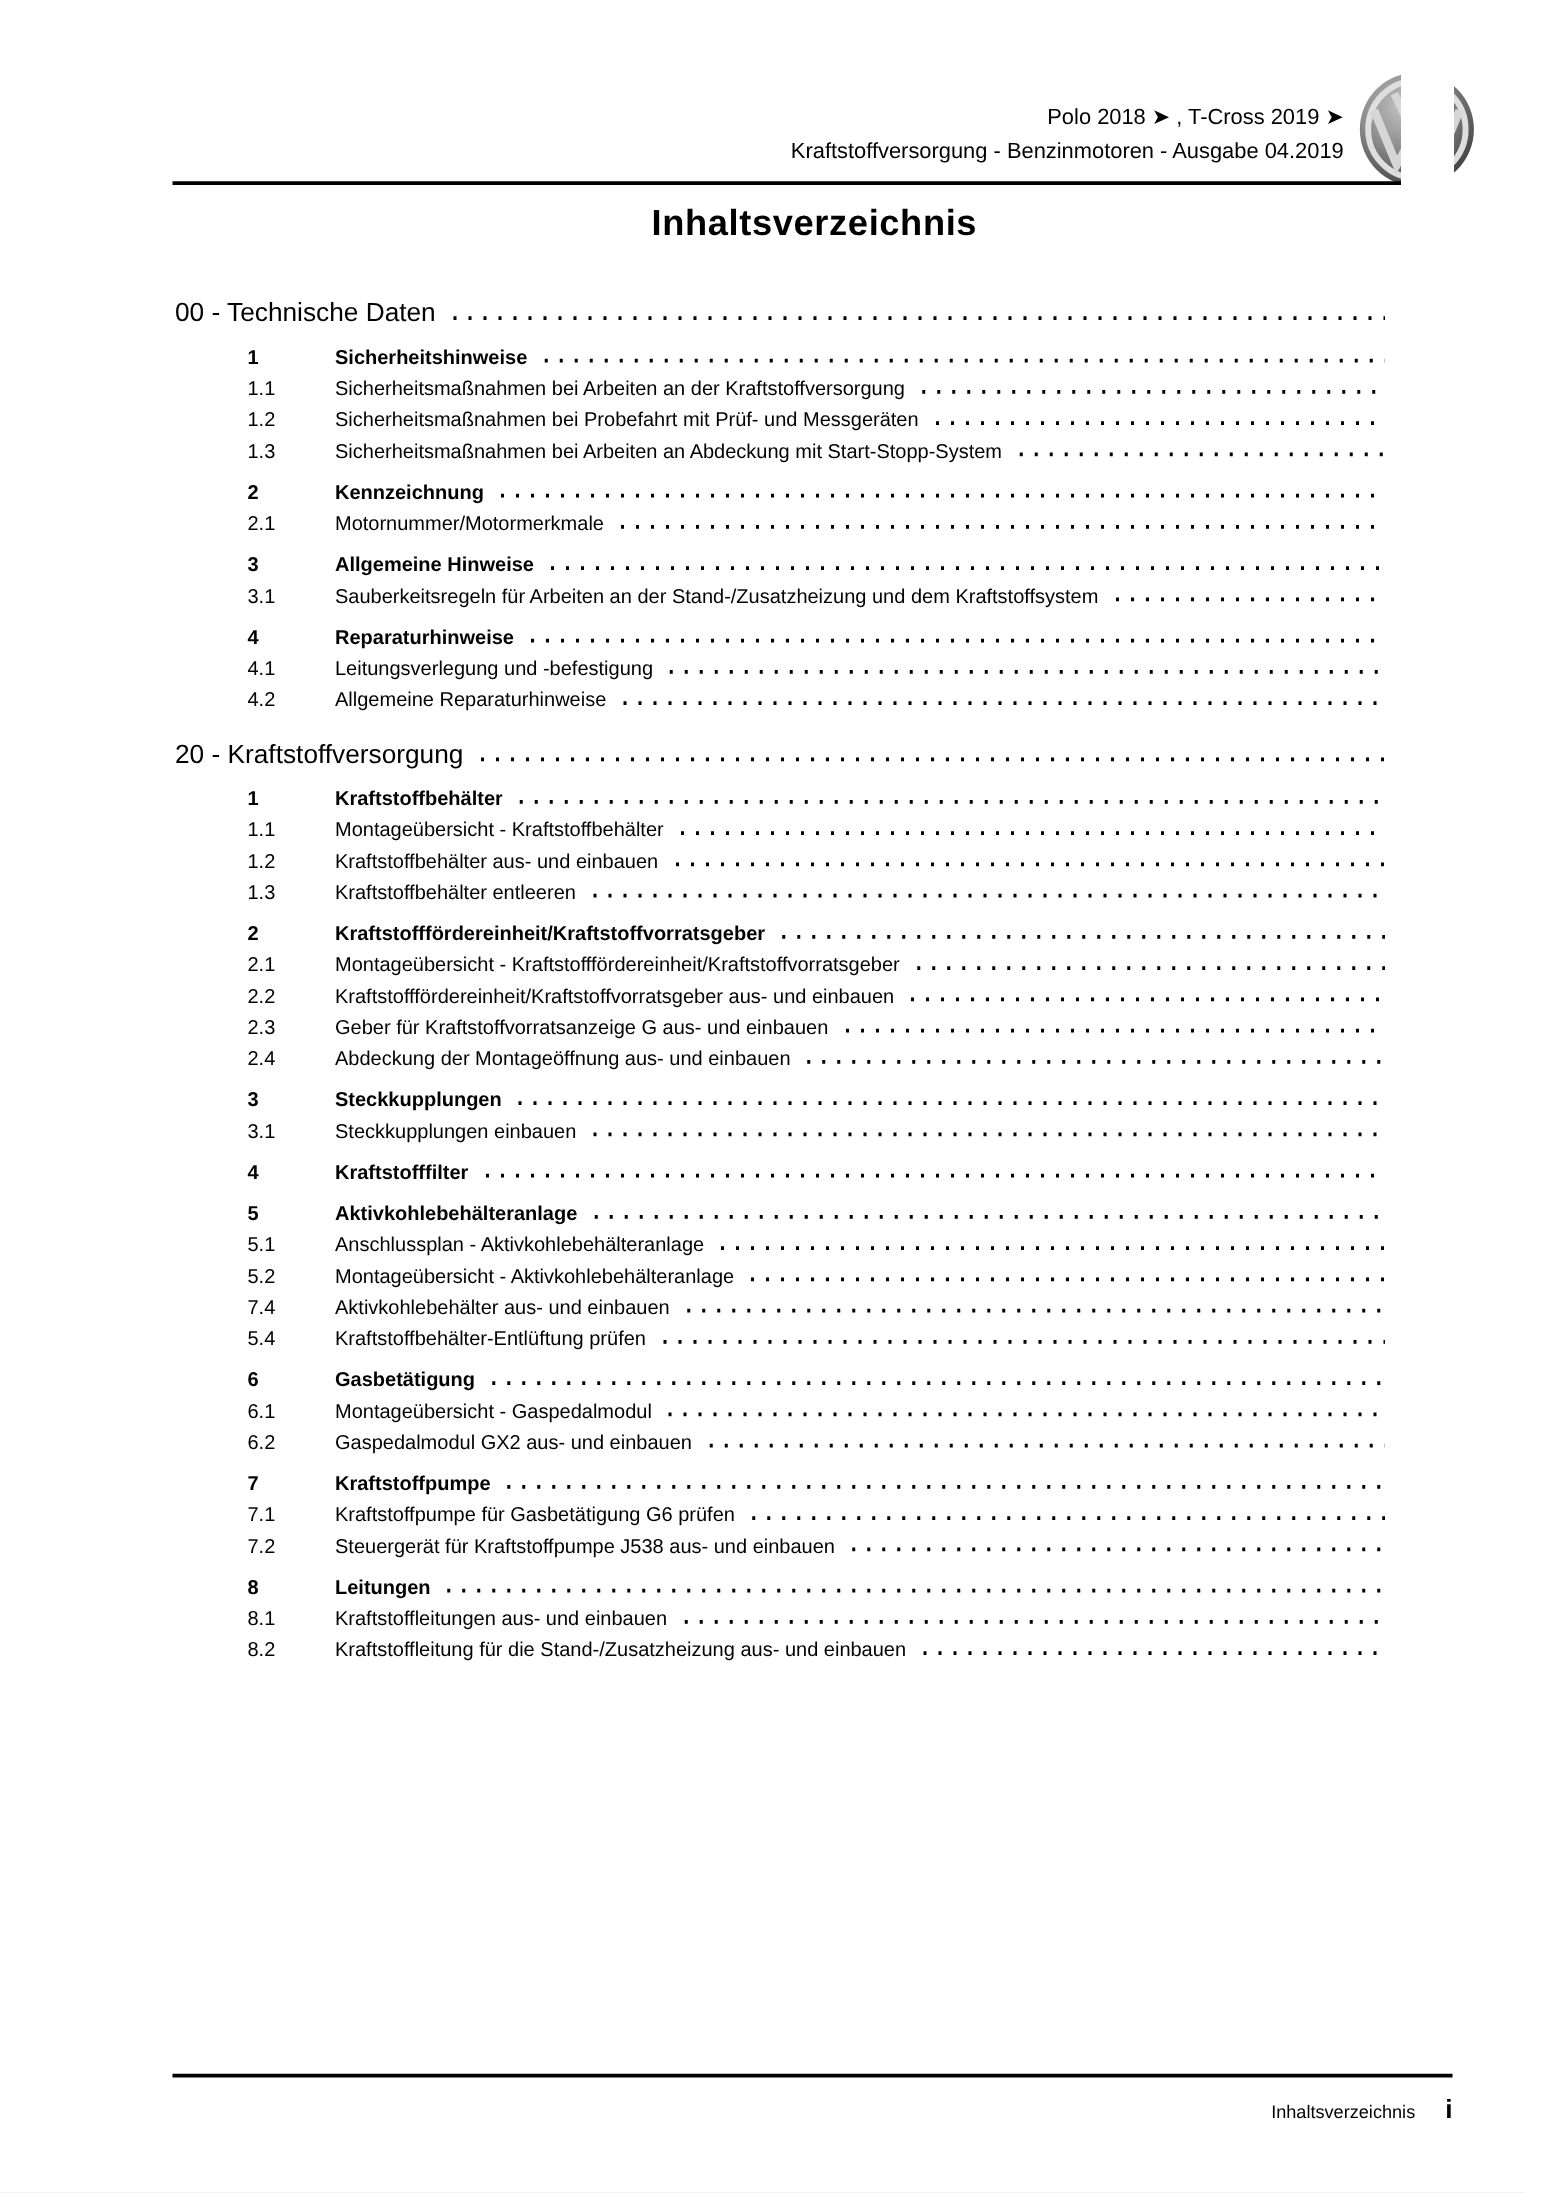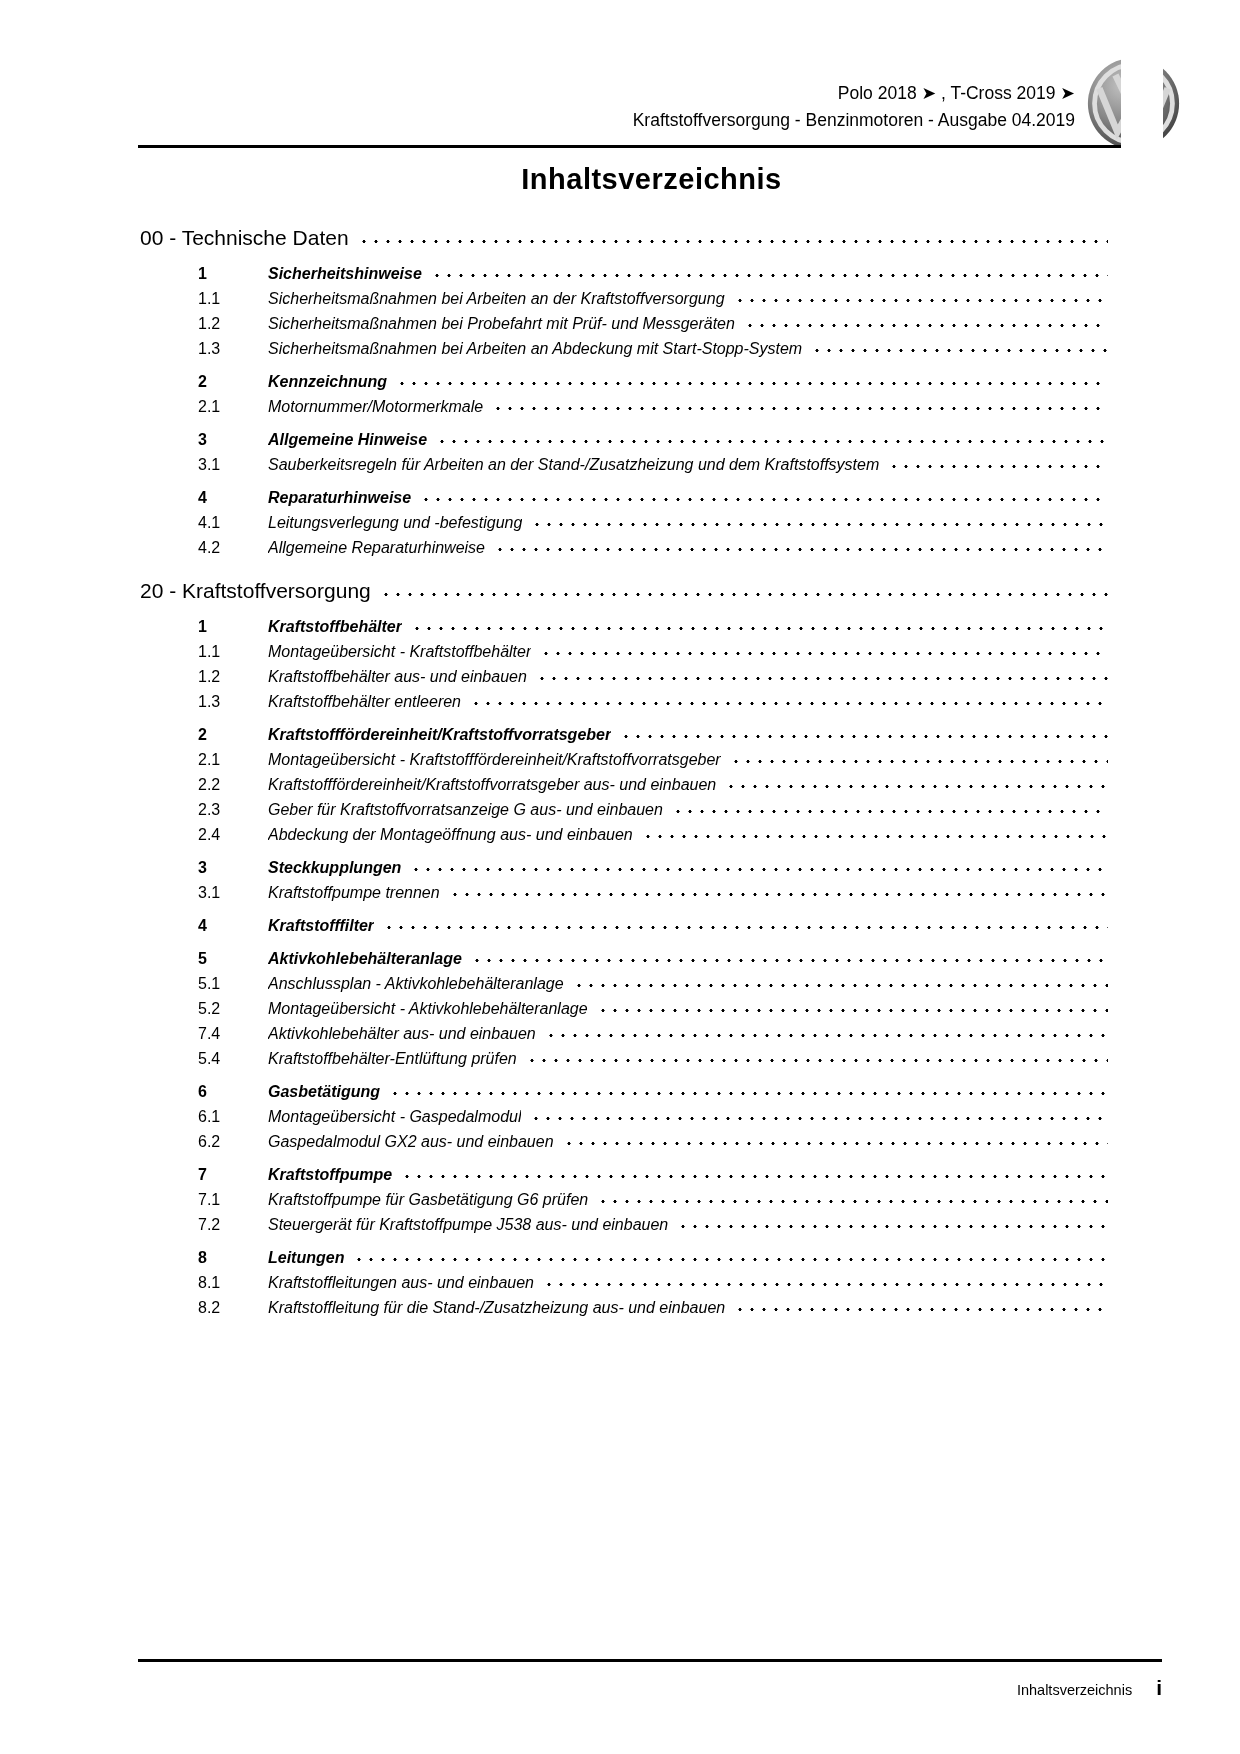--- a/index.html
+++ b/index.html
@@ -54,30 +54,30 @@
   .row .page{
     flex:0 0 auto;
     width:42px;text-align:right;
     white-space:nowrap;
   }
   .chapter{
     height:31px;
     font-size:21px;
     margin-top:15px;
   }
-  .chapter:first-child{margin-top:0;}
+  .chapter:first-child{margin-top:13px;}
   .chapter .ch-label{white-space:nowrap;}
   .chapter .leader{background-position:left bottom 4px;}
   .section{
     height:25px;
     font-size:16px;
     padding-left:58px;
   }
   .section .num{flex:0 0 70px;}
-  .section .stitle{white-space:nowrap;overflow:hidden;font-style:italic;}
+  .section .stitle{white-space:nowrap;overflow:hidden;}
   .section.bold{margin-top:8px;}
   .section.bold .num,
   .section.bold .stitle,
   .section.bold .page{font-weight:700;}
   
   .footer{
     position:absolute;left:138px;right:78px;top:1659px;
   }
   .footer-rule{height:3px;background:#000;}
   .footer-line{
@@ -249,21 +249,21 @@
         <span class="page">29</span>
       </div>
       <div class="row section bold">
         <span class="num">3</span>
         <span class="stitle">Steckkupplungen</span>
         <span class="leader"></span>
         <span class="page">31</span>
       </div>
       <div class="row section">
         <span class="num">3.1</span>
-        <span class="stitle">Kraftstoffpumpe trennen</span>
+        <span class="stitle">Steckkupplungen einbauen</span>
         <span class="leader"></span>
         <span class="page">31</span>
       </div>
       <div class="row section bold">
         <span class="num">4</span>
         <span class="stitle">Kraftstofffilter</span>
         <span class="leader"></span>
         <span class="page">35</span>
       </div>
       <div class="row section bold">

